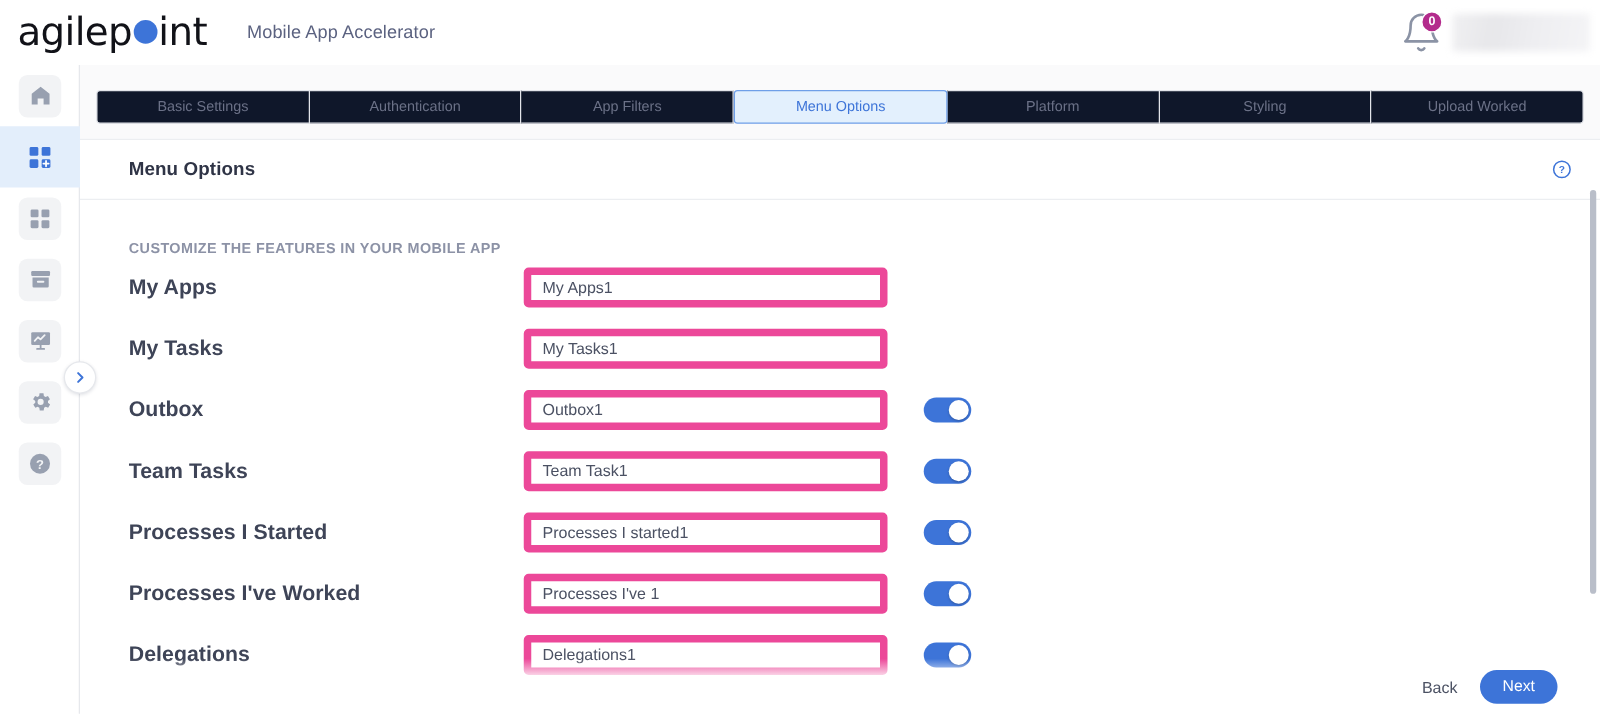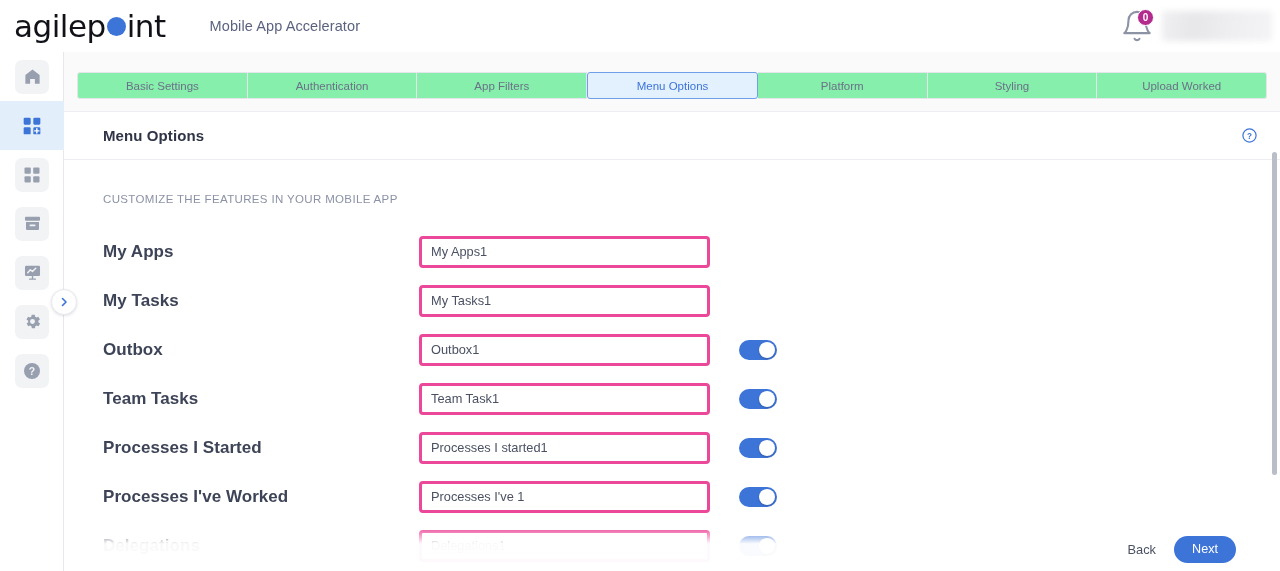--- a/index.html
+++ b/index.html
@@ -25,21 +25,21 @@
     color: #111218; font-weight: 400;
     font-family: "DejaVu Sans", sans-serif;
     display: flex; align-items: baseline;
   }
   .logo-dot {
     display: inline-block; width: 19px; height: 19px;
     border-radius: 50%; background: #3d74d8;
     margin: 0 1px; position: relative; top: -1px;
   }
   .app-title {
-    margin-left: 22px; font-size: 14.5px;
+    margin-left: 10px; font-size: 14.5px;
     color: #5b6280; font-weight: 400; letter-spacing: 0.1px;
   }
   .topbar-right {
     margin-left: auto; display: flex; align-items: center;
     height: 100%; padding-right: 8px;
   }
   .bell-wrap { position: relative; width: 34px; height: 34px; margin-right: 8px; }
   .bell-badge {
     position: absolute; top: 0px; right: 0px;
     min-width: 17px; height: 17px; border-radius: 50%;
@@ -91,21 +91,21 @@
   }
 
   
   .tabs {
     position: absolute; top: 20px; left: 13px;
     width: 1190px; height: 27px;
     display: flex;
   }
   .tab {
     flex: 1 1 0; height: 27px;
-    background: #86efac;
+    background: #0f172a;
     border: 1px solid #e3e5ea;
     border-left: none;
     display: flex; align-items: center; justify-content: center;
     font-size: 11.5px; color: #6b7187;
     white-space: nowrap;
   }
   .tab:first-child { border-left: 1px solid #e3e5ea; border-radius: 3px 0 0 3px; }
   .tab:last-child { border-radius: 0 3px 3px 0; }
   .tab.active {
     background: #e3f0fd;
@@ -136,35 +136,35 @@
   
   .panel-body {
     position: absolute; top: 48px; left: 0;
     width: 1216px; height: 412px;
     overflow: hidden;
     padding-top: 33px;
   }
   .section-sub {
     font-size: 11.5px; color: #8c92a6;
     letter-spacing: 0.35px; text-transform: uppercase;
-    padding-left: 39px; margin-bottom: 22px;
+    padding-left: 39px;  font-weight: bold;
   }
 
   .row {
     display: flex; align-items: center;
     height: 49px; padding-left: 39px;
   }
   .row-label {
     width: 316px; flex: none;
     font-size: 17px; font-weight: 700; color: #3e4457;
     letter-spacing: 0.05px;
   }
   .row-input {
     width: 291px; height: 32px;
-    border: 3px solid #ec4899; border-radius: 4px;
+    border: 6px solid #ec4899; border-radius: 4px;
     background: #fff;
     font-family: "Liberation Sans", sans-serif;
     font-size: 12.8px; color: #4b5163;
     padding: 0 9px;
     outline: none;
   }
   .row-input::placeholder { color: #a7adbb; }
 
   .toggle-cell { width: 95px; flex: none; display: flex; justify-content: center; }
   .toggle {
@@ -187,21 +187,21 @@
     position: absolute; top: 45px; left: 1px;
     width: 5px; height: 323px; border-radius: 3px;
     background: #b9bec9;
   }
 
   
   .footer {
     position: absolute; bottom: 0; left: 64px;
     width: 1216px; height: 44px;
     display: flex; align-items: center; justify-content: flex-end;
-    padding-right: 44px;
+    padding-right: 34px;
     background: linear-gradient(to top, rgba(255,255,255,0.97) 62%, rgba(255,255,255,0.0));
     z-index: 15;
   }
   .back-link {
     font-size: 12.8px; color: #4b5163; margin-right: 18px;
     background: none; border: none; cursor: pointer;
     font-family: "Liberation Sans", sans-serif;
   }
   .next-btn {
     width: 62px; height: 27px; border-radius: 14px;

